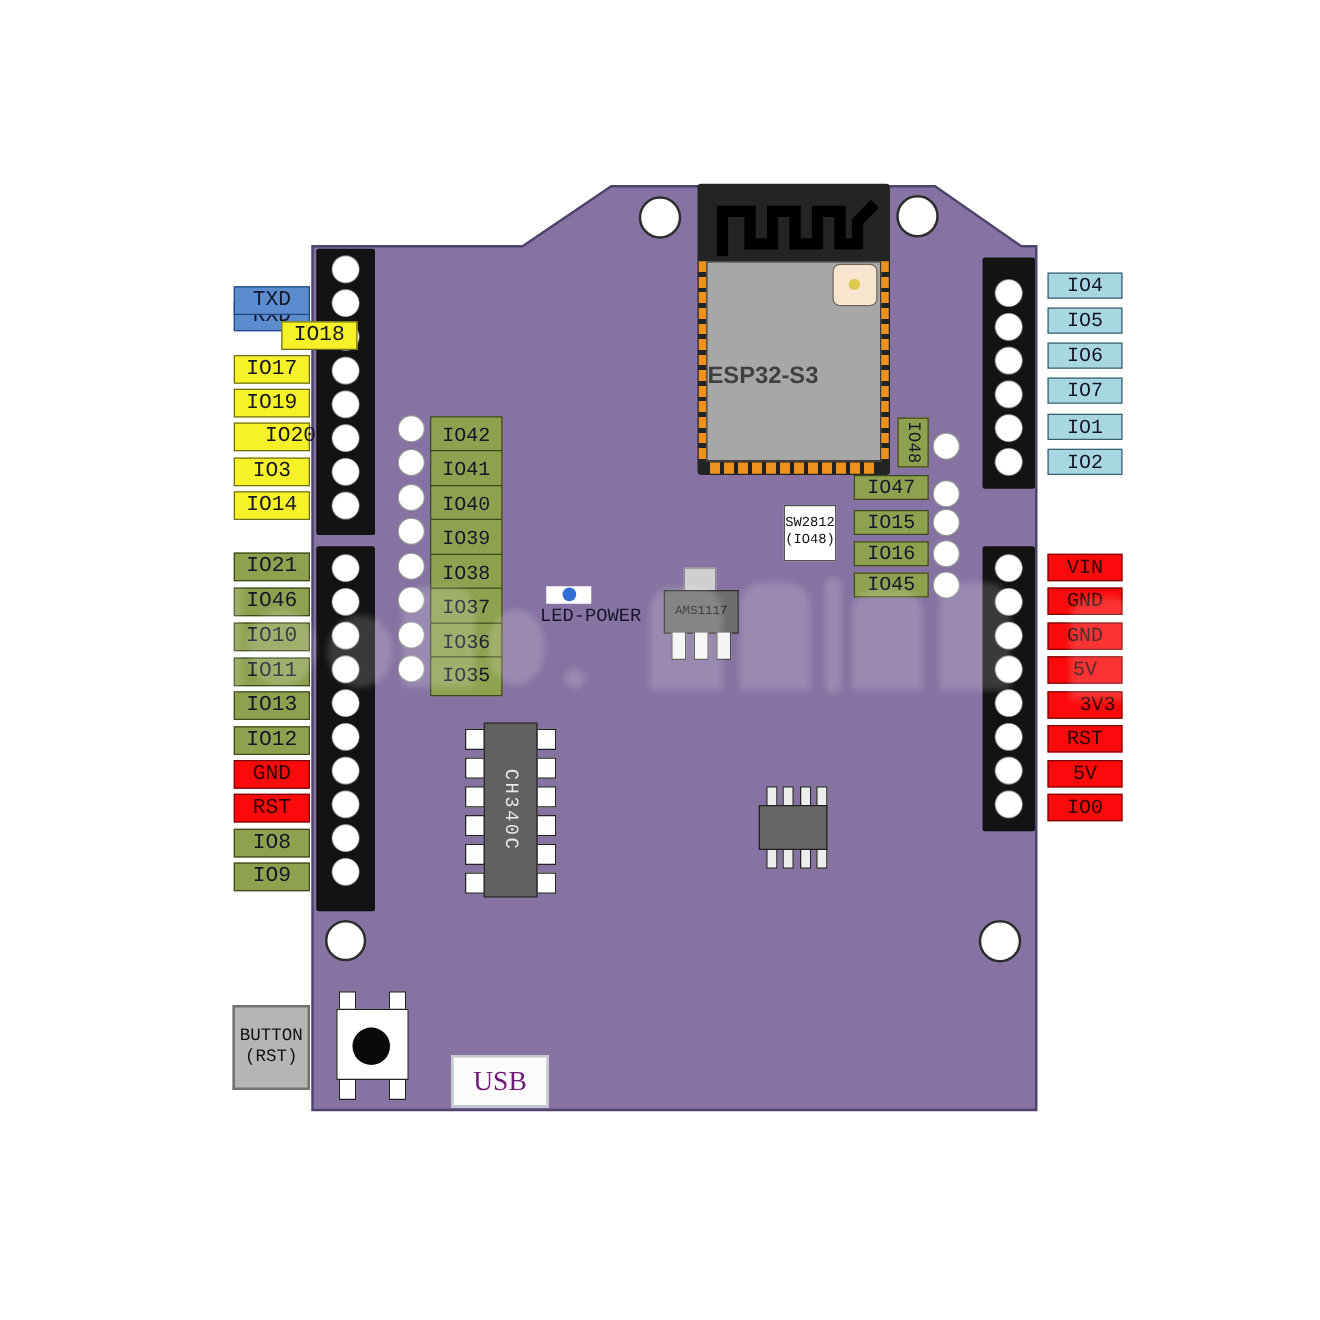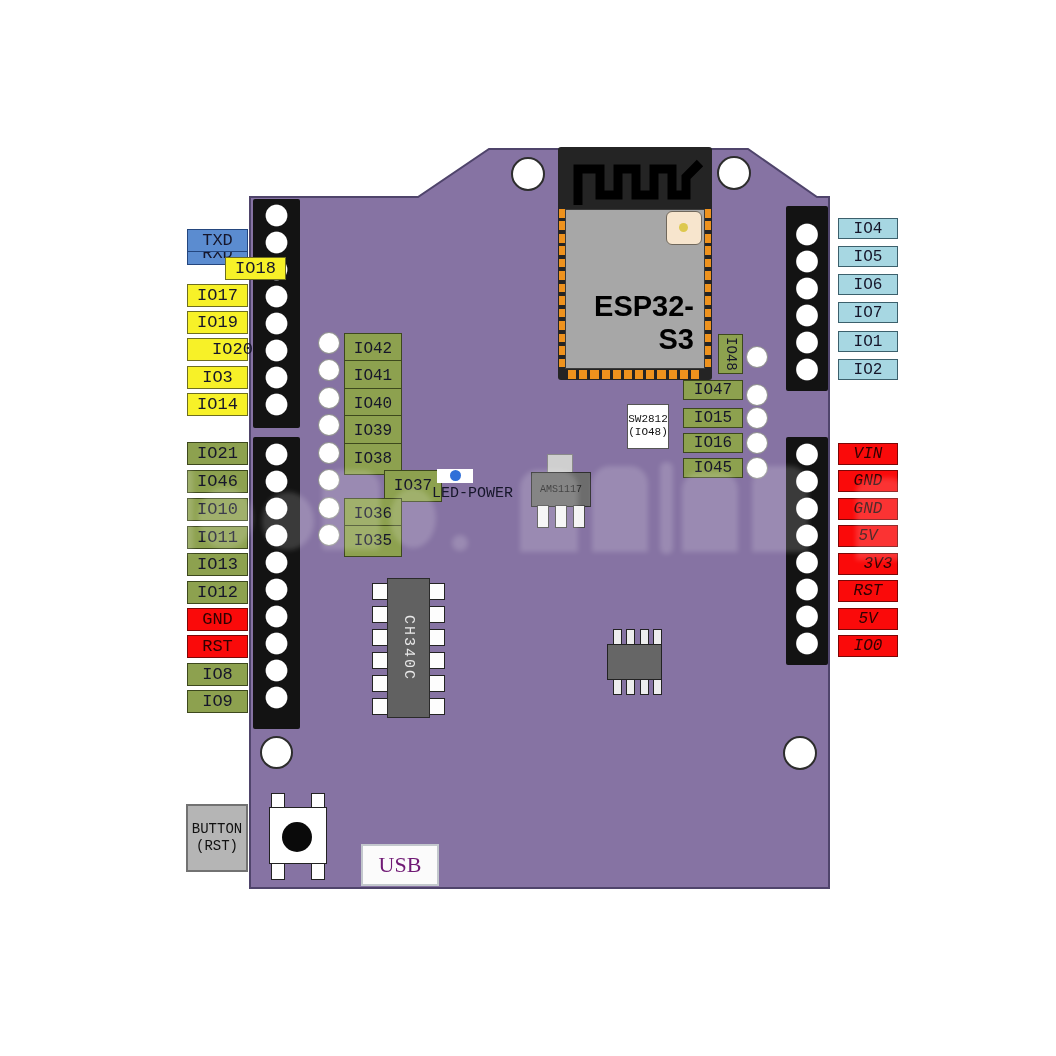--- a/index.html
+++ b/index.html
@@ -5,21 +5,21 @@
   html,body{margin:0;padding:0;background:#ffffff;}
   .canvas{position:relative;width:1056px;height:1056px;background:#ffffff;overflow:hidden;
           font-family:"Liberation Mono","DejaVu Sans Mono",monospace;}
   .abs{position:absolute;box-sizing:border-box;}
 
   
   .plabel{position:absolute;box-sizing:border-box;width:61px;height:23px;border:1px solid #3c3c2e;
           display:flex;align-items:center;justify-content:center;
           font-size:17px;color:#16162a;letter-spacing:0;}
   .rt{width:60px;height:21px;font-size:16px;}
-  .rb{width:60px;height:22px;font-size:16px;font-style:italic;}
+  .rb{width:60px;height:22px;font-size:16px;}
   .cl{width:58px;height:32px;font-size:16px;}
   .cr{width:60px;height:20px;font-size:16px;}
   .c-blue{background:#5b8cd0;border-color:#24467e;}
   .c-yellow{background:#f7f128;border-color:#6e6e20;}
   .c-green{background:#8da14f;border-color:#3d481d;}
   .c-red{background:#fa0a0a;border-color:#7c0606;color:#2e0202;}
   .c-cyan{background:#a7d7e2;border-color:#3c606c;}
 
   
   .hstrip{position:absolute;background:#131313;border-radius:2px;box-sizing:border-box;}
@@ -27,22 +27,22 @@
         background-image:radial-gradient(circle at 50% 13.5px,#ffffff 10.3px,rgba(255,255,255,0) 11.4px);
         background-size:100% 27px;}
 
   .pad-circle{position:absolute;width:22px;height:22px;border-radius:50%;background:#ffffff;
               border:1px solid rgba(60,60,60,.55);box-sizing:border-box;}
   .hole{position:absolute;border-radius:50%;background:#ffffff;border:2px solid #2d2d2d;box-sizing:border-box;}
 
   
   .module{position:absolute;left:558px;top:147px;width:154px;height:233px;background:#242424;border-radius:3px;}
   .mod-body{position:absolute;left:7px;top:62px;width:140px;height:160px;background:#a7a7a7;border:1px solid #3a3a3a;box-sizing:border-box;}
-  .mod-title{position:absolute;left:0;right:10px;top:80px;text-align:right;
-             font-family:"Liberation Sans","DejaVu Sans",sans-serif;font-weight:bold;font-size:29px;color:#000000;}
+  .mod-title{position:absolute;left:0;right:10px;top:80px;text-align:left;
+             font-family:"Liberation Sans","DejaVu Sans",sans-serif;font-weight:bold;font-size:19px;color:#404040;}
   .crystal{position:absolute;right:2px;top:1px;width:34px;height:32px;background:#f7e5cd;border:1px solid #70685c;border-radius:6px;}
   .crystal-dot{position:absolute;left:12px;top:11px;width:9px;height:9px;border-radius:50%;background:#ddc84e;}
   .padcol{position:absolute;top:62px;width:9px;height:162px;
           background-image:repeating-linear-gradient(180deg,#ee921d 0 8.6px,rgba(0,0,0,0) 8.6px 12.46px);}
   .padrow{position:absolute;left:10px;top:223px;width:134px;height:9px;
           background-image:repeating-linear-gradient(90deg,#ee921d 0 8.3px,rgba(0,0,0,0) 8.3px 11.17px);}
 
   
   .dip-pin{position:absolute;width:16px;height:17px;background:#fdfdfd;border:1px solid #232323;box-sizing:border-box;}
   .soic-pin{position:absolute;width:9px;height:16px;background:#ededed;border:1px solid #232323;box-sizing:border-box;}
@@ -134,21 +134,21 @@
   <div class="pad-circle" style="left:318px;top:414px;"></div>
   <div class="pad-circle" style="left:318px;top:442px;"></div>
   <div class="pad-circle" style="left:318px;top:469px;"></div>
   <div class="pad-circle" style="left:318px;top:497px;"></div>
   <div class="pad-circle" style="left:318px;top:524px;"></div>
   <div class="plabel cl c-green" style="left:344px;top:333px;">IO42</div>
   <div class="plabel cl c-green" style="left:344px;top:360px;">IO41</div>
   <div class="plabel cl c-green" style="left:344px;top:388px;">IO40</div>
   <div class="plabel cl c-green" style="left:344px;top:415px;">IO39</div>
   <div class="plabel cl c-green" style="left:344px;top:443px;">IO38</div>
-  <div class="plabel cl c-green" style="left:344px;top:470px;margin-left:40px;">IO37</div>
+  <div class="plabel cl c-green" style="left:344px;top:470px;">IO37</div>
   <div class="plabel cl c-green" style="left:344px;top:498px;">IO36</div>
   <div class="plabel cl c-green" style="left:344px;top:525px;">IO35</div>
 
   <div class="plabel c-green vtext" style="left:718px;top:334px;width:25px;height:40px;font-size:14px;">IO48</div>
   <div class="pad-circle" style="left:746px;top:346px;"></div>
 
   <div class="plabel cr c-green" style="left:683px;top:380px;">IO47</div>
   <div class="plabel cr c-green" style="left:683px;top:408px;">IO15</div>
   <div class="plabel cr c-green" style="left:683px;top:433px;">IO16</div>
   <div class="plabel cr c-green" style="left:683px;top:458px;">IO45</div>

